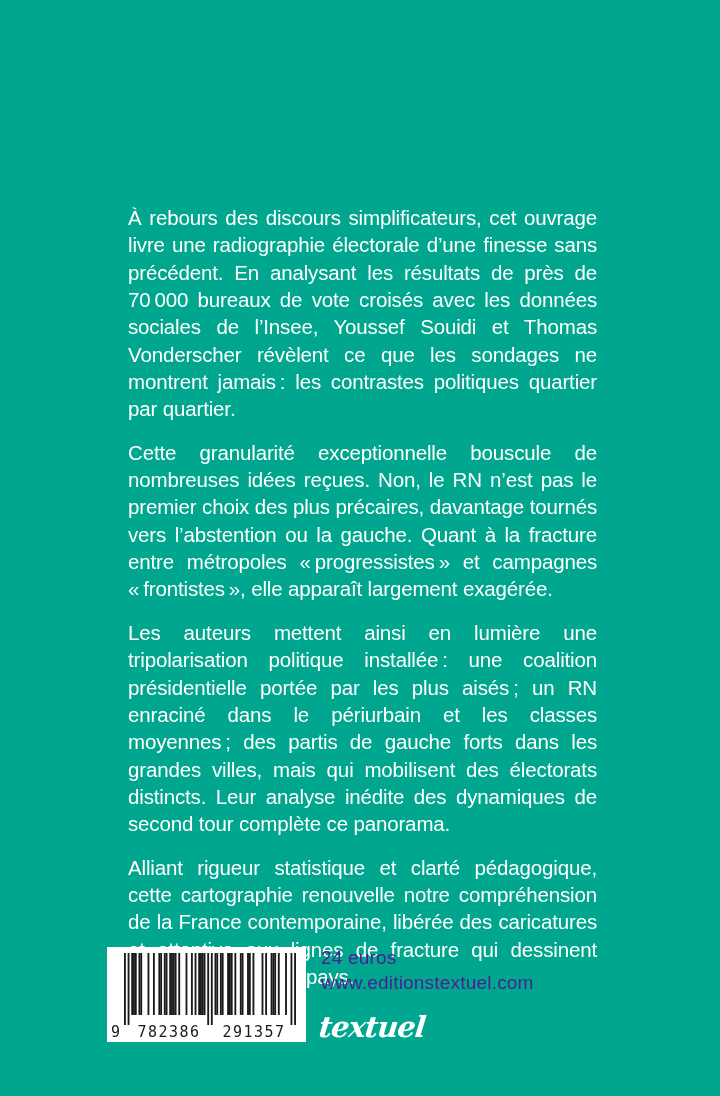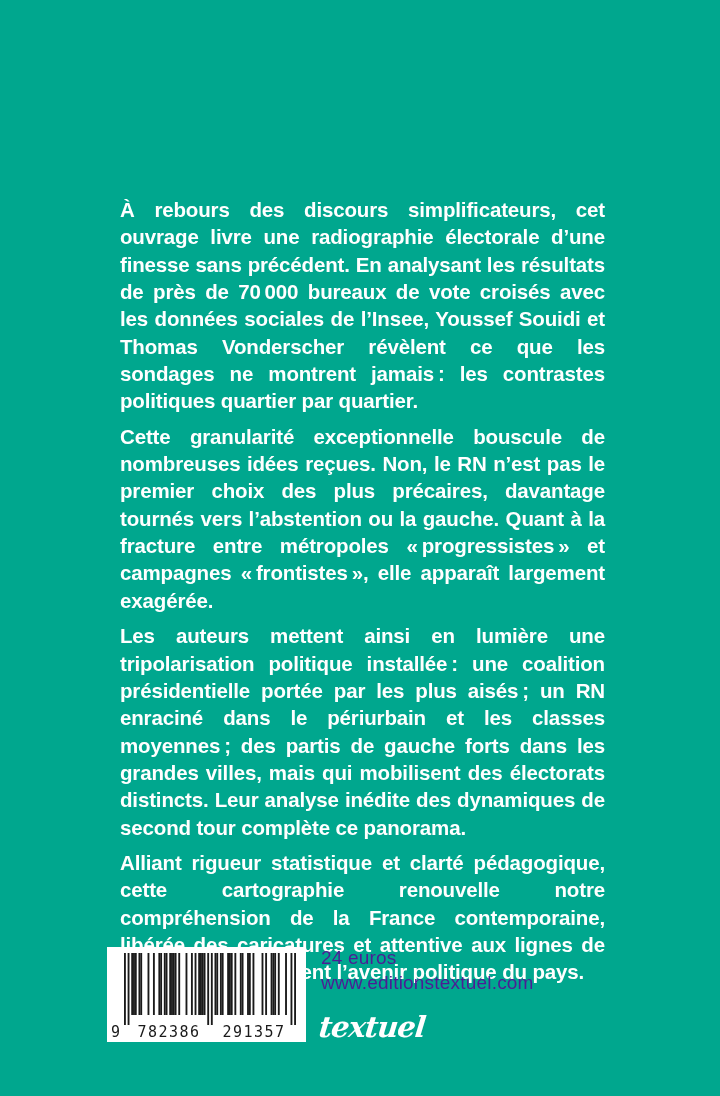--- a/index.html
+++ b/index.html
@@ -12,21 +12,21 @@
   }
   .synopsis {
     position: absolute;
     left: 112px; top: 188px; width: 501px;
     color: #ffffff;
     font-size: 20.5px;
     line-height: 27.35px;
     letter-spacing: -0.15px;
     text-align: justify;
   }
-  .synopsis p { margin: 8px; font-weight: bold; }
+  .synopsis p { margin: 16px; }
   .barcode-box {
     position: absolute;
     left: 107px; top: 947px;
     width: 199px; height: 95px;
     background: #ffffff;
   }
   .barcode-box svg { display: block; width: 199px; height: 95px; }
   .barcode-digits {
     font-family: "DejaVu Sans Mono", monospace;
     font-size: 15px;

